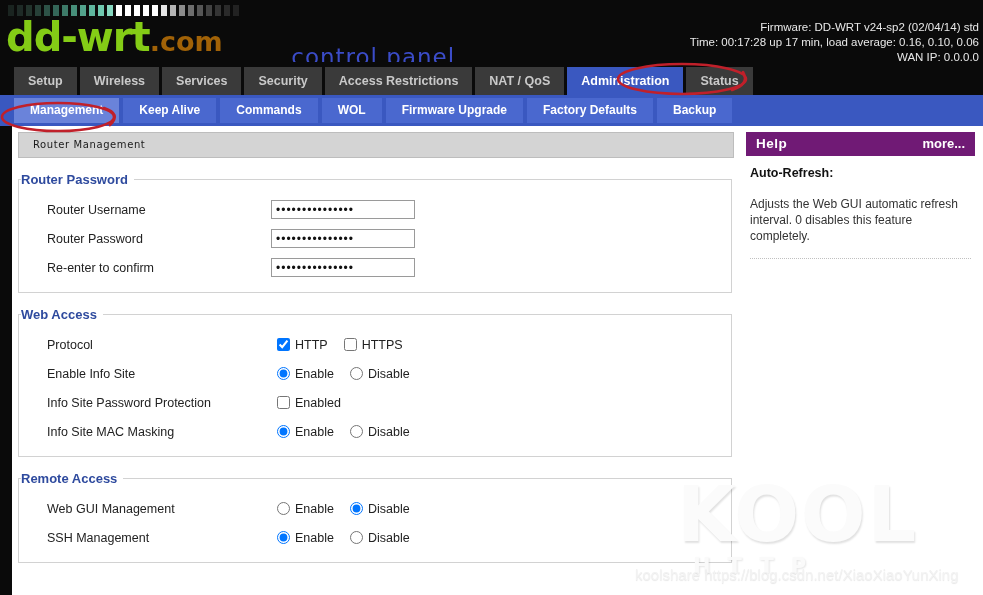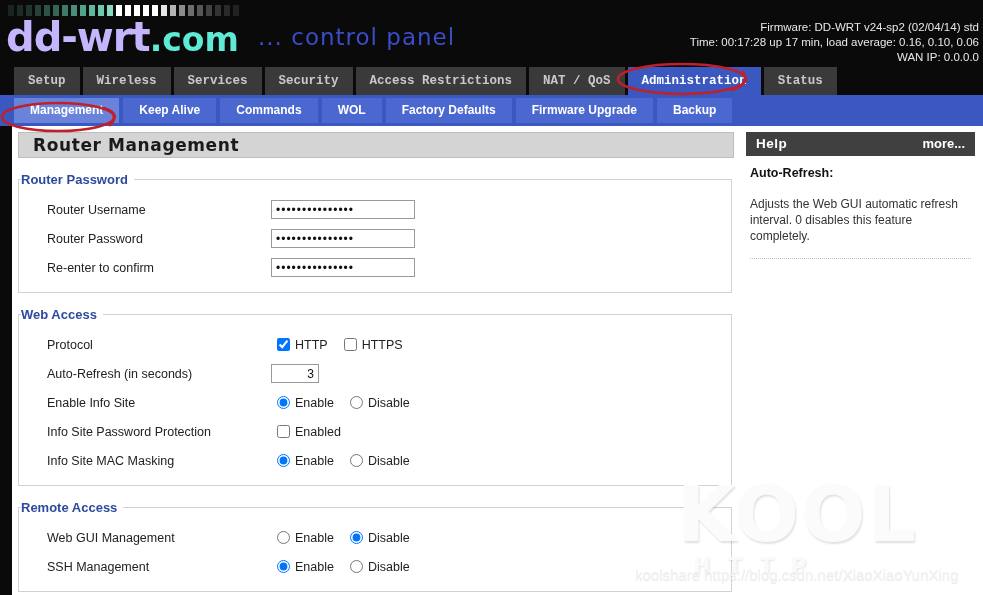--- a/index.html
+++ b/index.html
@@ -38,32 +38,32 @@
     position: absolute;
     left: 6px;
     top: 14px;
     font-size: 40px;
     letter-spacing: -1px;
     font-weight: bold;
     white-space: nowrap;
     font-family: "DejaVu Sans", sans-serif;
   }
   .logo .dd {
-    color: #c4b5fd;
+    color: #84cc16;
   }
   .logo .com {
-    color: #5eead4;
-    font-size: 33px;
+    color: #a16207;
+    font-size: 27px;
     letter-spacing: 0px;
     margin-top: 33px;
   }
   .cp {
     position: absolute;
     left: 258px;
-    top: 24px;
+    top: 44px;
     color: #3b4cc8;
     font-size: 23px;
     letter-spacing: 1px;
     font-family: "DejaVu Sans", sans-serif;
   }
   .sysinfo {
     position: absolute;
     right: 4px;
     top: 20px;
     text-align: right;
@@ -86,21 +86,20 @@
   .tab {
     height: 28px;
     line-height: 28px;
     padding: 0 14px;
     background: #3a3a3a;
     color: #c9c9c9;
     font-size: 12.5px;
     font-weight: bold;
     white-space: nowrap;
     position: relative;
-    font-family: Liberation Mono, monospace;
   }
   .tab.active {
     background: #3a58c0;
     color: #ffffff;
   }
 
   
   .subtabbar {
     height: 31px;
     background: #3a58c0;
@@ -139,22 +138,22 @@
     box-sizing: border-box;
     padding: 6px 0 0 6px;
     position: relative;
   }
   .titlebar {
     background: #d4d4d4;
     border: 1px solid #bdbdbd;
     height: 24px;
     line-height: 24px;
     padding-left: 14px;
-    font-size: 17px;
-    font-weight: bold;
+    font-size: 10px;
+    font-weight: normal;
     color: #1a1a1a;
     letter-spacing: 0.6px;
     font-family: "DejaVu Sans", sans-serif;
     margin-right: 4px;
   }
 
   fieldset.group {
     border: 1px solid #d2d2d2;
     margin: 14px 6px 0 0;
     padding: 8px 0 10px 0;
@@ -219,21 +218,21 @@
     padding-left: 6px;
   }
 
   
   .help {
     flex: 1;
     padding: 6px 8px 0 8px;
     box-sizing: border-box;
   }
   .help-head {
-    background: #404040;
+    background: #701a75;
     height: 24px;
     line-height: 24px;
     display: flex;
     justify-content: space-between;
     align-items: center;
     padding: 0 10px;
   }
   .help-head .h {
     color: #ffffff;
     font-size: 13.5px;
@@ -376,22 +375,22 @@
     <div class="tab">NAT / QoS</div>
     <div class="tab active">Administration</div>
     <div class="tab">Status</div>
   </div>
 
 <div class="subtabbar">
     <div class="subtab active">Management</div>
     <div class="subtab">Keep Alive</div>
     <div class="subtab">Commands</div>
     <div class="subtab">WOL</div>
+    <div class="subtab">Firmware Upgrade</div>
     <div class="subtab">Factory Defaults</div>
-    <div class="subtab">Firmware Upgrade</div>
     <div class="subtab">Backup</div>
   </div>
 
 <div class="page">
 
   <div class="content">
 
     <div class="titlebar">Router Management</div>
 
     <fieldset class="group">
@@ -429,26 +428,20 @@
             <input type="checkbox" checked="" style="">
             <span>HTTP</span>
           </label>
           <label class="opt">
             <input type="checkbox" style="">
             <span>HTTPS</span>
           </label>
         </div>
       </div>
 
-      <div class="row">
-        <div class="lbl">Auto-Refresh (in seconds)</div>
-        <div class="ctl">
-          <input class="txt num" type="text" value="3" style="">
-        </div>
-      </div>
 
       <div class="row">
         <div class="lbl">Enable Info Site</div>
         <div class="ctl indent">
           <label class="opt">
             <input type="radio" name="infosite" checked="" style="">
             <span>Enable</span>
           </label>
           <label class="opt">
             <input type="radio" name="infosite" style="">

